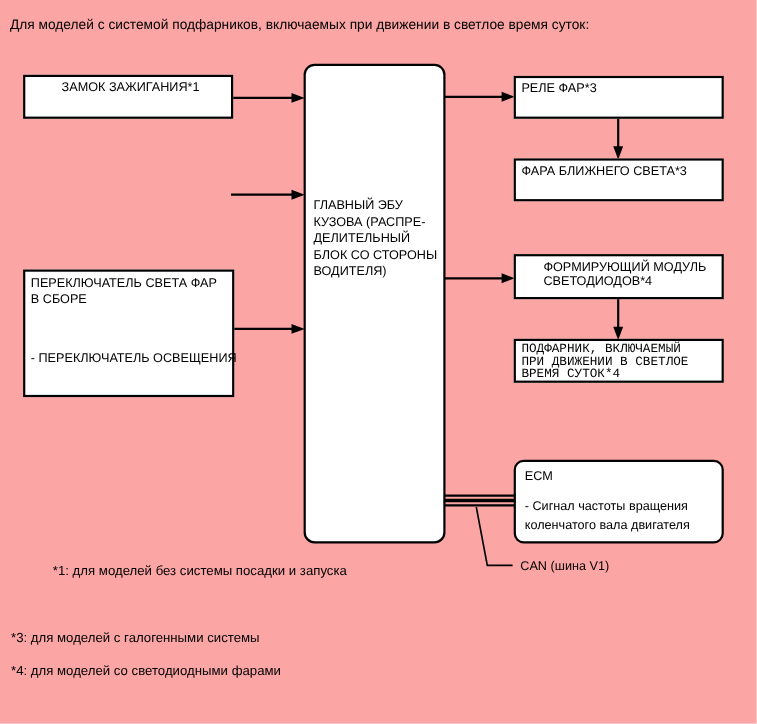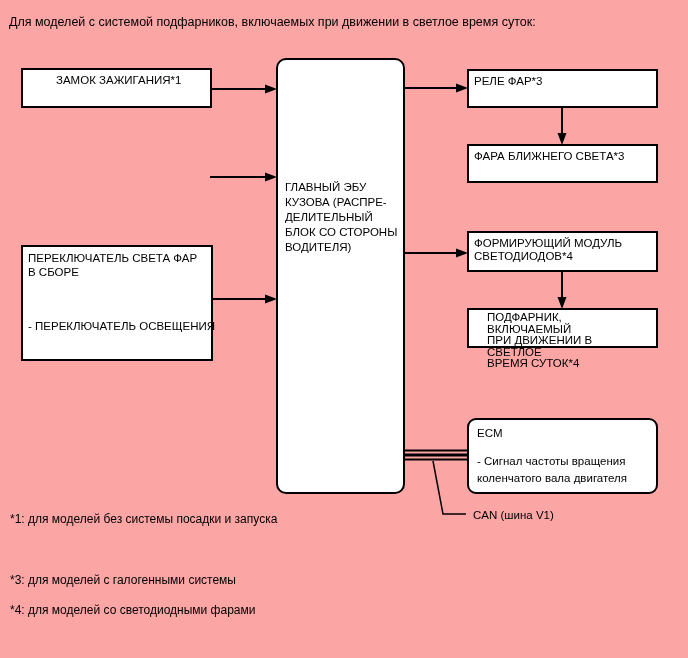--- a/index.html
+++ b/index.html
@@ -66,24 +66,24 @@
     left: 7px;
     top: 120px;
     line-height: 15px;
     white-space: pre-line;
     padding: 0;
   }
 
   
   .box-r1 { left: 467px; top: 69px;  width: 191px; height: 39px; }
   .box-r2 { left: 467px; top: 144px; width: 191px; height: 39px; }
-  .box-r3 { left: 467px; top: 231px; width: 191px; height: 41px; }
+  .box-r3 { left: 467px; top: 231px; width: 191px; height: 41px; padding-left: 20px; }
   .box-r3 .lbl { line-height: 12.5px; }
   .box-r4 { left: 467px; top: 308px; width: 191px; height: 40px; }
-  .box-r4 .lbl { padding: 2px 18px; line-height: 11.5px; }
+  .box-r4 .lbl { padding: 2px 5px; line-height: 11.5px; font-family: Liberation Mono, monospace; }
 
   
   .box-ecm { left: 467px; top: 418px; width: 191px; height: 76px; }
   .box-ecm .ecm-title {
     display: block;
     padding: 7px 0 0 8px;
   }
   .box-ecm .ecm-desc {
     position: absolute;
     left: 8px;
@@ -103,21 +103,21 @@
   }
 
   .footnote {
     position: absolute;
     left: 10px;
     font-size: 12px;
     line-height: 14px;
     z-index: 2;
     white-space: nowrap;
   }
-  .fn1 { top: 512px; }
+  .fn1 { top: 512px; margin-left: 38px; }
   .fn2 { top: 543px; }
   .fn3 { top: 573px; }
   .fn4 { top: 603px; }
 </style>
 </head>
 <body>
 
 <div class="canvas">
 
   <div class="title">Для моделей с системой подфарников, включаемых при движении в светлое время суток:</div>

